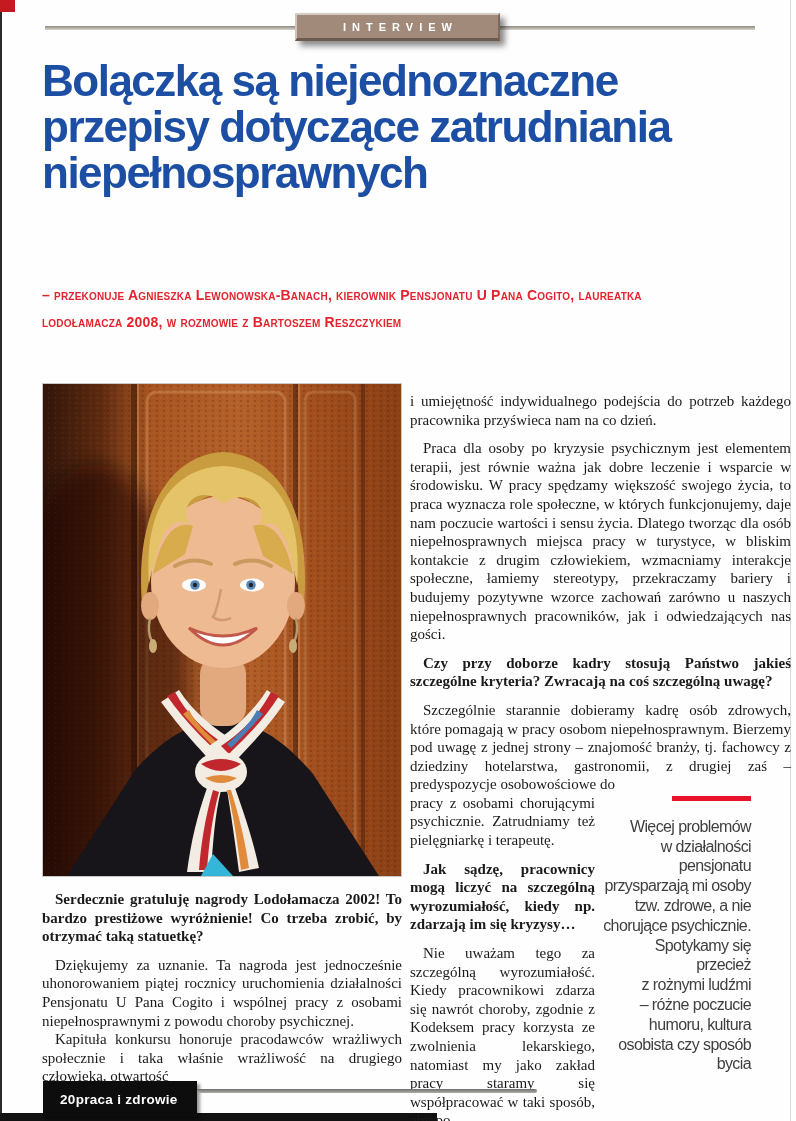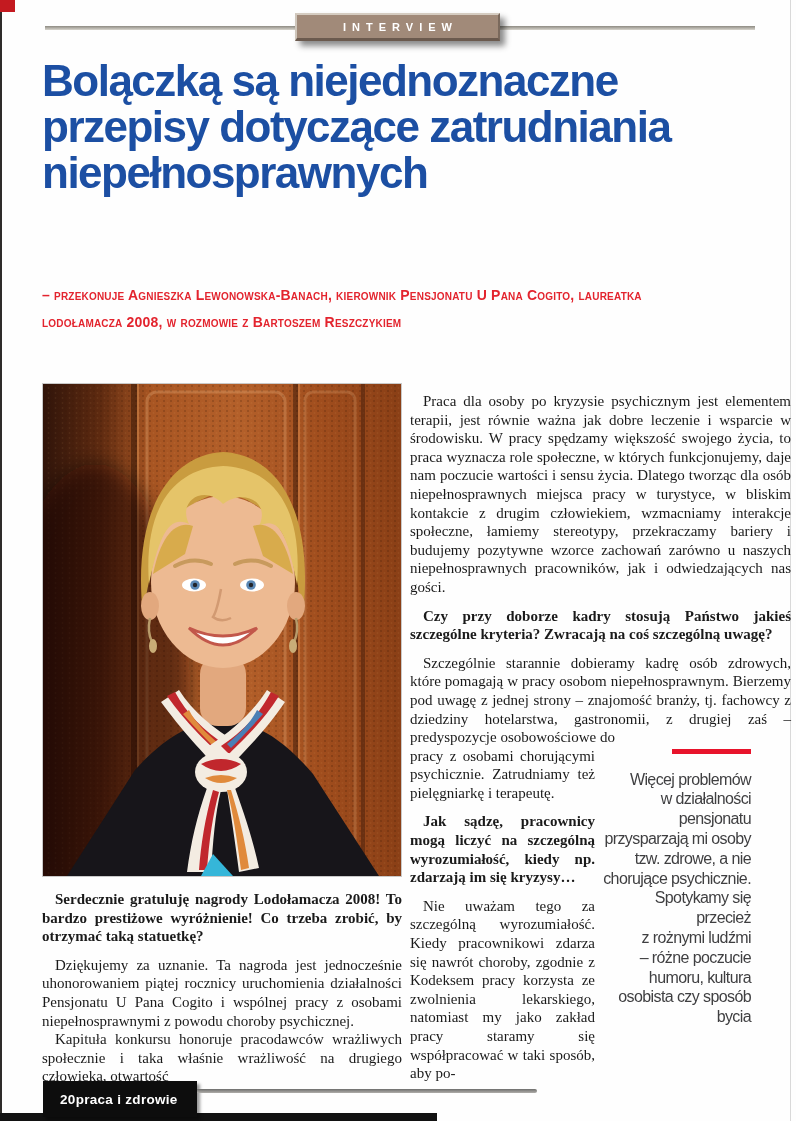--- a/index.html
+++ b/index.html
@@ -181,27 +181,28 @@
     <path d="M164,404 C154,432 148,458 144,488 L168,488 C170,458 172,430 178,406 Z" fill="#f3ece2"></path>
     <path d="M170,406 C162,434 158,460 156,486 L164,486 C166,456 170,430 176,408 Z" fill="#c1272d"></path>
     <path d="M192,404 C202,432 210,456 216,484 L196,488 C192,458 188,430 184,406 Z" fill="#f3ece2"></path>
     <path d="M188,406 C196,432 202,456 206,484 L198,486 C194,456 190,428 184,406 Z" fill="#e08a3c"></path>
 
     <path d="M170,470 L190,492 L158,492 Z" fill="#35b6d9"></path>
   </svg>
 </div>
 
 <div class="col col-left">
-    <p class="q">Serdecznie gratuluję nagrody Lodołamacza 2008! To bardzo prestiżowe wyróżnienie! Co trzeba zrobić, by otrzymać taką statuetkę?</p>
+    <p class="q">Serdecznie gratuluję nagrody Lodołamacza 2002! To bardzo prestiżowe wyróżnienie! Co trzeba zrobić, by otrzymać taką statuetkę?</p>
     <p class="tight">Dziękujemy za uznanie. Ta nagroda jest jednocześnie uhonorowaniem piątej rocznicy uruchomienia działalności Pensjonatu U Pana Cogito i wspólnej pracy z osobami niepełnosprawnymi z powodu choroby psychicznej.</p>
     <p>Kapituła konkursu honoruje pracodawców wrażliwych społecznie i taka właśnie wrażliwość na drugiego człowieka, otwartość</p>
   </div>
 
 <div class="col col-right">
   <div>
+      <p class="noindent">i umiejętność indywidualnego podejścia do potrzeb każdego pracownika przyświeca nam na co dzień.</p>
       <p>Praca dla osoby po kryzysie psychicznym jest elementem terapii, jest równie ważna jak dobre leczenie i wsparcie w środowisku. W pracy spędzamy większość swojego życia, to praca wyznacza role społeczne, w których funkcjonujemy, daje nam poczucie wartości i sensu życia. Dlatego tworząc dla osób niepełnosprawnych miejsca pracy w turystyce, w bliskim kontakcie z drugim człowiekiem, wzmacniamy interakcje społeczne, łamiemy stereotypy, przekraczamy bariery i budujemy pozytywne wzorce zachowań zarówno u naszych niepełnosprawnych pracowników, jak i odwiedzających nas gości.</p>
       <p class="q">Czy przy doborze kadry stosują Państwo jakieś szczególne kryteria? Zwracają na coś szczególną uwagę?</p>
       <p class="tight">Szczególnie starannie dobieramy kadrę osób zdrowych, które pomagają w pracy osobom niepełnosprawnym. Bierzemy pod uwagę z jednej strony – znajomość branży, tj. fachowcy z dziedziny hotelarstwa, gastronomii, z drugiej zaś – predyspozycje osobowościowe do</p>
     </div>
   <div class="lower">
     <div class="narrow">
         <p class="noindent">pracy z osobami chorującymi psychicznie. Zatrudniamy też pielęgniarkę i terapeutę.</p>
         <p class="q">Jak sądzę, pracownicy mogą liczyć na szczególną wyrozumiałość, kiedy np. zdarzają im się kryzysy…</p>
         <p>Nie uważam tego za szczególną wyrozumiałość. Kiedy pracownikowi zdarza się nawrót choroby, zgodnie z Kodeksem pracy korzysta ze zwolnienia lekarskiego, natomiast my jako zakład pracy staramy się współpracować w taki sposób, aby po-</p>
       </div>

